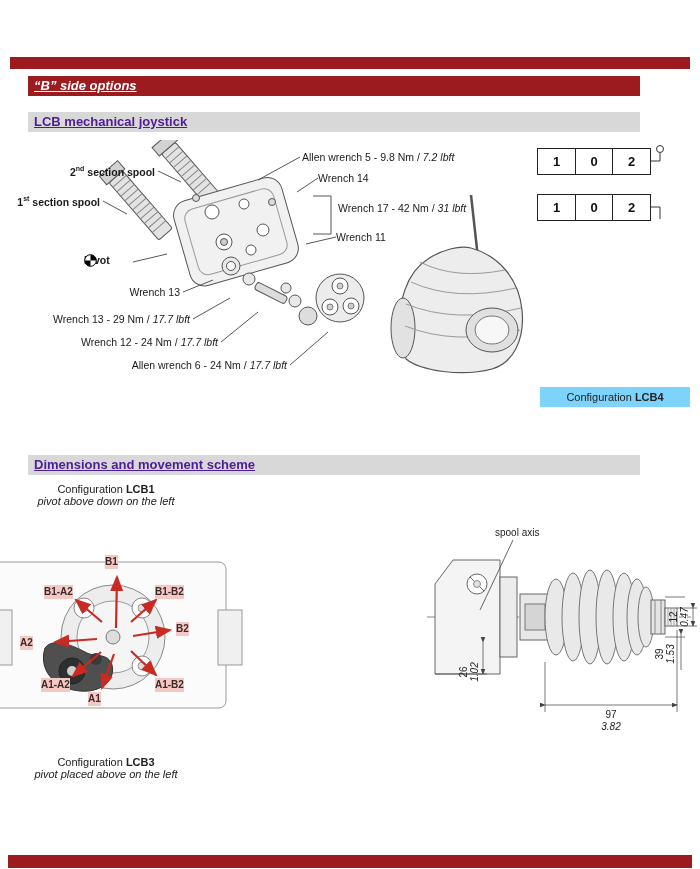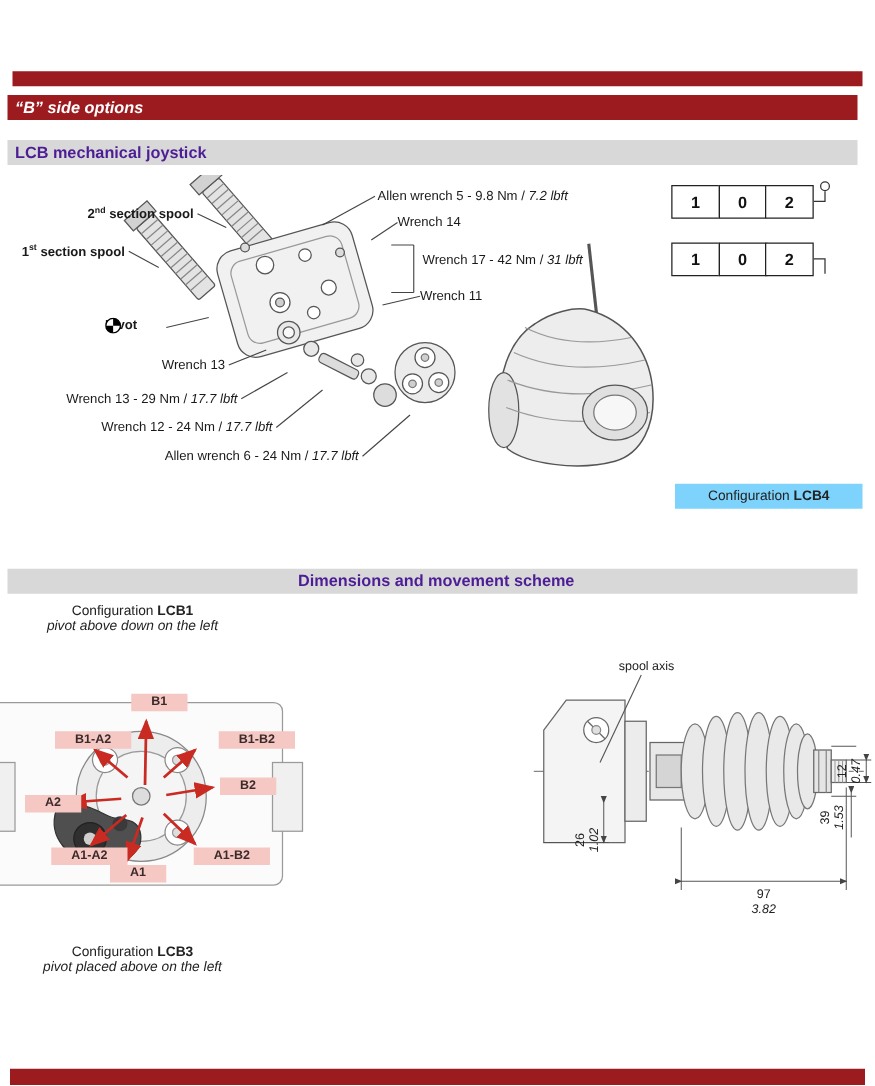--- a/index.html
+++ b/index.html
@@ -2,22 +2,22 @@
 <html><head>
 <meta charset="utf-8">
 <style>
   html,body { margin:0; padding:0; background:#ffffff; }
   .page {
     position:relative; width:700px; height:869px; background:#ffffff;
     font-family:"Liberation Sans", sans-serif; color:#1a1a1a; overflow:hidden;
   }
   .rule { position:absolute; background:#9c1b1f; }
   .banner {
-    position:absolute; left:6px; width:680px; height:20px; line-height:20px;
-    box-sizing:border-box; padding-left:6px; font-size:13px; font-weight:bold;
+    position:absolute; left:28px; width:612px; height:20px; line-height:20px;
+    box-sizing:border-box; padding-left:6px; font-size:13px; font-weight:bold;text-decoration:underline;
   }
   .banner-red { background:#9c1b1f; color:#ffffff; font-style:italic; }
   .banner-gray { background:#d8d8d8; color:#4c1d95; }
 
   .exploded { position:absolute; left:0; top:140px; width:700px; height:305px; }
   .exploded svg { position:absolute; left:0; top:0; }
   .callout { position:absolute; font-size:10.5px; white-space:nowrap; color:#1a1a1a; }
   .callout.b { font-weight:bold; }
   .callout i { font-style:italic; }
   .pivot-callout { display:flex; align-items:center; gap:4px; font-weight:bold; }
@@ -39,21 +39,21 @@
   .note-line { position:absolute; left:10px; top:414px; font-size:11px; color:#222; }
   .note-line i { font-style:italic; }
 
   .config-caption { position:absolute; width:212px; text-align:center; font-size:11px; color:#222; }
   .config-caption .sub { font-style:italic; }
 
   .movement { position:absolute; left:0; top:540px; width:245px; height:195px; }
   .movement svg { position:absolute; left:0; top:0; }
   .dir-label {
     position:absolute; background:#f5c8c3; color:#3a2a2a; font-size:10px; font-weight:bold;
-    padding:1px 16px; line-height:12px; white-space:nowrap;
+    padding:1px 0; line-height:12px; white-space:nowrap;
   }
   .dims { position:absolute; left:425px; top:522px; width:275px; height:235px; }
   .dims svg { position:absolute; left:0; top:0; }
 </style>
 </head>
 <body>
 
 <div class="page">
 
   <div class="rule" style="left:10px; top:57px; width:680px; height:12px;"></div>
@@ -198,21 +198,21 @@
       <div class="code-cell">0</div>
       <div class="code-cell">2</div>
     </div>
   </div>
 
   <div class="config-box">
     <span>Configuration </span><b>LCB4</b>
   </div>
 
 
-  <div class="banner banner-gray" style="top:455px;text-align:center;">
+  <div class="banner banner-gray" style="top:455px;">
     <span>Dimensions and movement scheme</span>
   </div>
 
   <div class="config-caption" style="left:0; top:483px;">
     <div>
       <span>Configuration </span><b>LCB1</b>
     </div>
     <div class="sub">pivot above down on the left</div>
   </div>
 
@@ -251,21 +251,21 @@
         <line x1="131" y1="82" x2="156" y2="60" marker-end="url(#ah)"></line>
         <line x1="133" y1="96" x2="170" y2="90" marker-end="url(#ah)"></line>
         <line x1="97" y1="99" x2="55" y2="102" marker-end="url(#ah)"></line>
         <line x1="101" y1="112" x2="73" y2="136" marker-end="url(#ah)"></line>
         <line x1="114" y1="114" x2="102" y2="148" marker-end="url(#ah)"></line>
         <line x1="131" y1="111" x2="156" y2="135" marker-end="url(#ah)"></line>
       </g>
     </svg>
     <div class="dir-label" style="left:105px; top:15px;">B1</div>
     <div class="dir-label" style="left:44px; top:45px;">B1-A2</div>
-    <div class="dir-label" style="left:155px; top:45px;margin-left:20px;">B1-B2</div>
+    <div class="dir-label" style="left:155px; top:45px;">B1-B2</div>
     <div class="dir-label" style="left:176px; top:82px;">B2</div>
     <div class="dir-label" style="left:20px; top:96px;">A2</div>
     <div class="dir-label" style="left:41px; top:138px;">A1-A2</div>
     <div class="dir-label" style="left:88px; top:152px;">A1</div>
     <div class="dir-label" style="left:155px; top:138px;">A1-B2</div>
   </div>
 
   <div class="dims">
     <svg width="275" height="235" viewBox="0 0 275 235" font-size="10">
       <defs>

